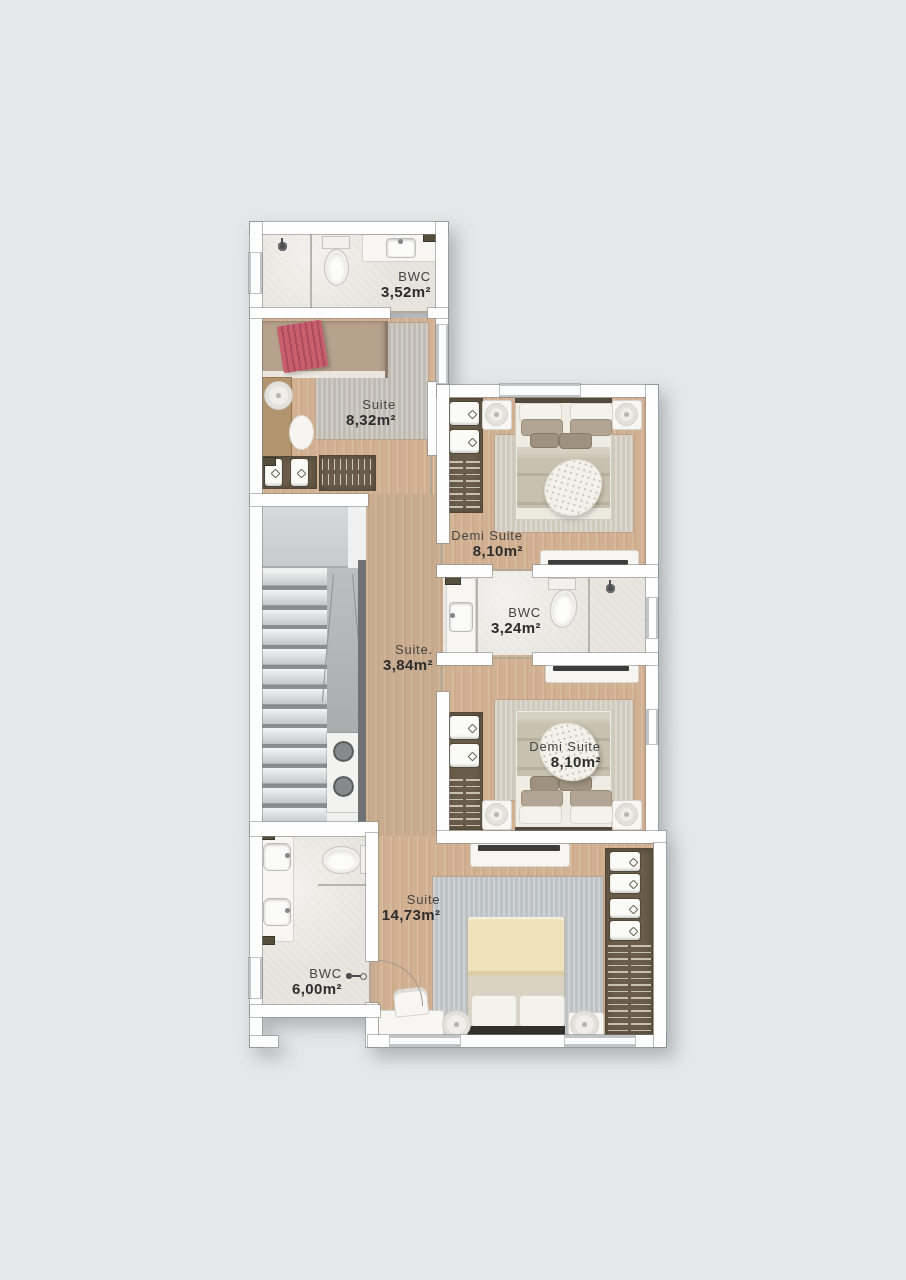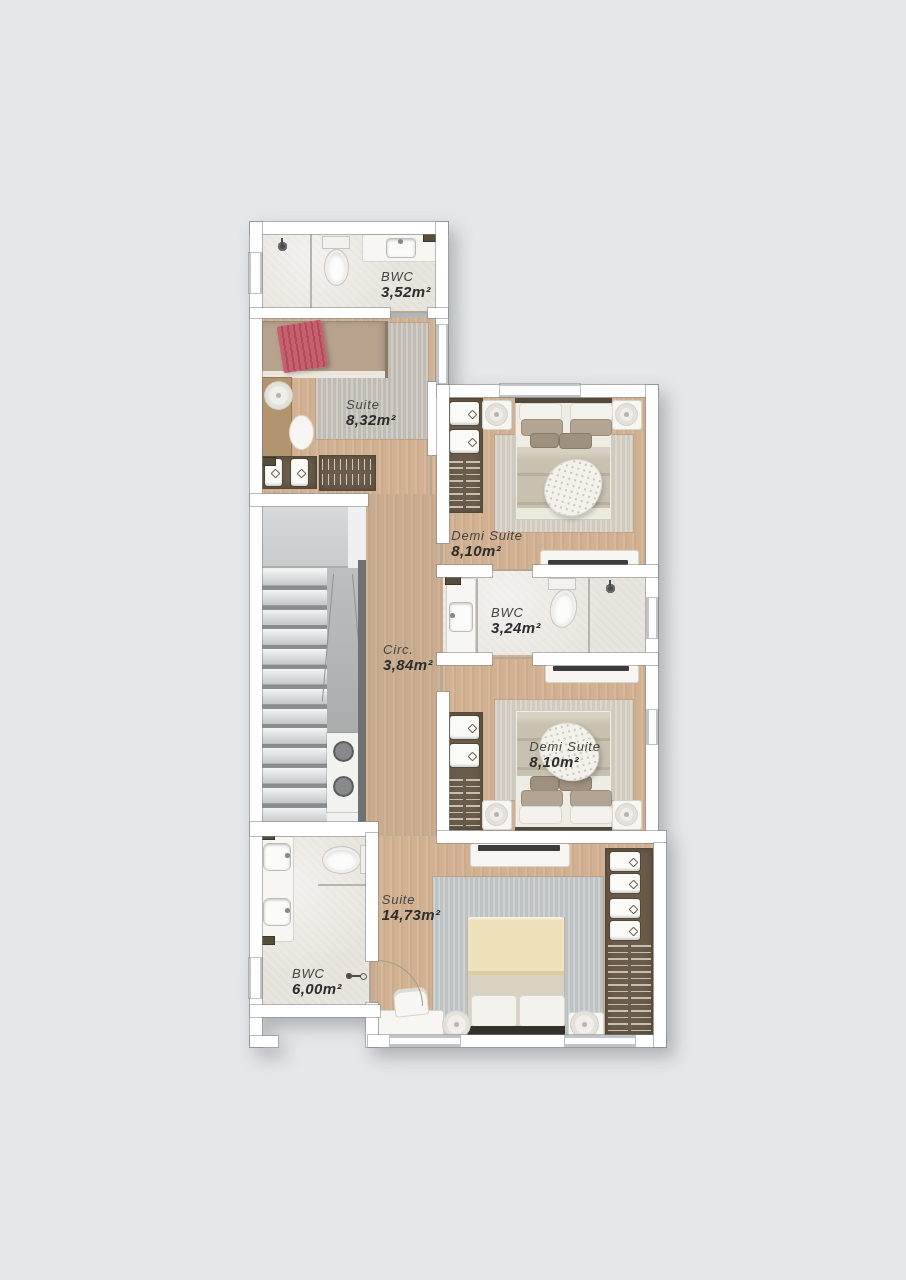--- a/index.html
+++ b/index.html
@@ -39,21 +39,21 @@
   .bedbase{z-index:4;}
   .pillow{background:#f4f2ec;border:1px solid #d9d6cd;border-radius:4px;z-index:6;}
   .pillow.taupe{background:#b3a593;border-color:#9b8d7b;}
   .pillow.deep{background:#9e917f;border-color:#887b69;}
   .blanket{background:#c9c1af;background-image:linear-gradient(180deg,rgba(255,255,255,.25) 0 8%,rgba(0,0,0,0) 20%),repeating-linear-gradient(180deg,rgba(0,0,0,0) 0 26px,rgba(0,0,0,.09) 26px 29px);z-index:5;}
   .throw{background:#f3f1e9;background-image:radial-gradient(rgba(120,120,110,.35) 1px,rgba(0,0,0,0) 1.4px);background-size:6px 6px;border:1px solid #dad7cc;z-index:7;box-shadow:2px 3px 4px rgba(0,0,0,.18);}
   
   .treads{background:repeating-linear-gradient(to bottom,#f3f4f4 0px,#c6c7c9 15px,#86888a 16px,#8e9092 19.8px);z-index:4;}
   .stairline{background:#8f9193;z-index:6;}
   
-  .room-label{position:absolute;transform:translateX(-50%);text-align:left;z-index:40;white-space:nowrap;font-style:italic;}
+  .room-label{position:absolute;transform:translateX(-50%);text-align:right;z-index:40;white-space:nowrap;}
   .rn{display:block;font-size:13px;letter-spacing:.8px;color:#454545;line-height:14px;}
   .ra{display:block;font-size:15px;font-weight:bold;letter-spacing:.4px;color:#2d2d2d;line-height:16px;}
   .shower-icon{z-index:9;}
   .shower-icon .head{position:absolute;width:9px;height:9px;border-radius:50%;background:#4a4c4e;box-shadow:inset 0 0 0 2px #6a6c6e;}
   .shower-icon .arm{position:absolute;background:#4a4c4e;}
 </style>
 </head>
 <body>
 
 <div class="stage">
@@ -256,21 +256,21 @@
   </div>
   <div class="room-label" style="left:371px;top:398px;">
     <span class="rn">Suite</span>
     <span class="ra">8,32m²</span>
   </div>
   <div class="room-label" style="left:487px;top:529px;">
     <span class="rn">Demi Suite</span>
     <span class="ra">8,10m²</span>
   </div>
   <div class="room-label" style="left:408px;top:643px;">
-    <span class="rn">Circ.</span>
+    <span class="rn">Suite.</span>
     <span class="ra">3,84m²</span>
   </div>
   <div class="room-label" style="left:516px;top:606px;">
     <span class="rn">BWC</span>
     <span class="ra">3,24m²</span>
   </div>
   <div class="room-label" style="left:565px;top:740px;">
     <span class="rn">Demi Suite</span>
     <span class="ra">8,10m²</span>
   </div>

